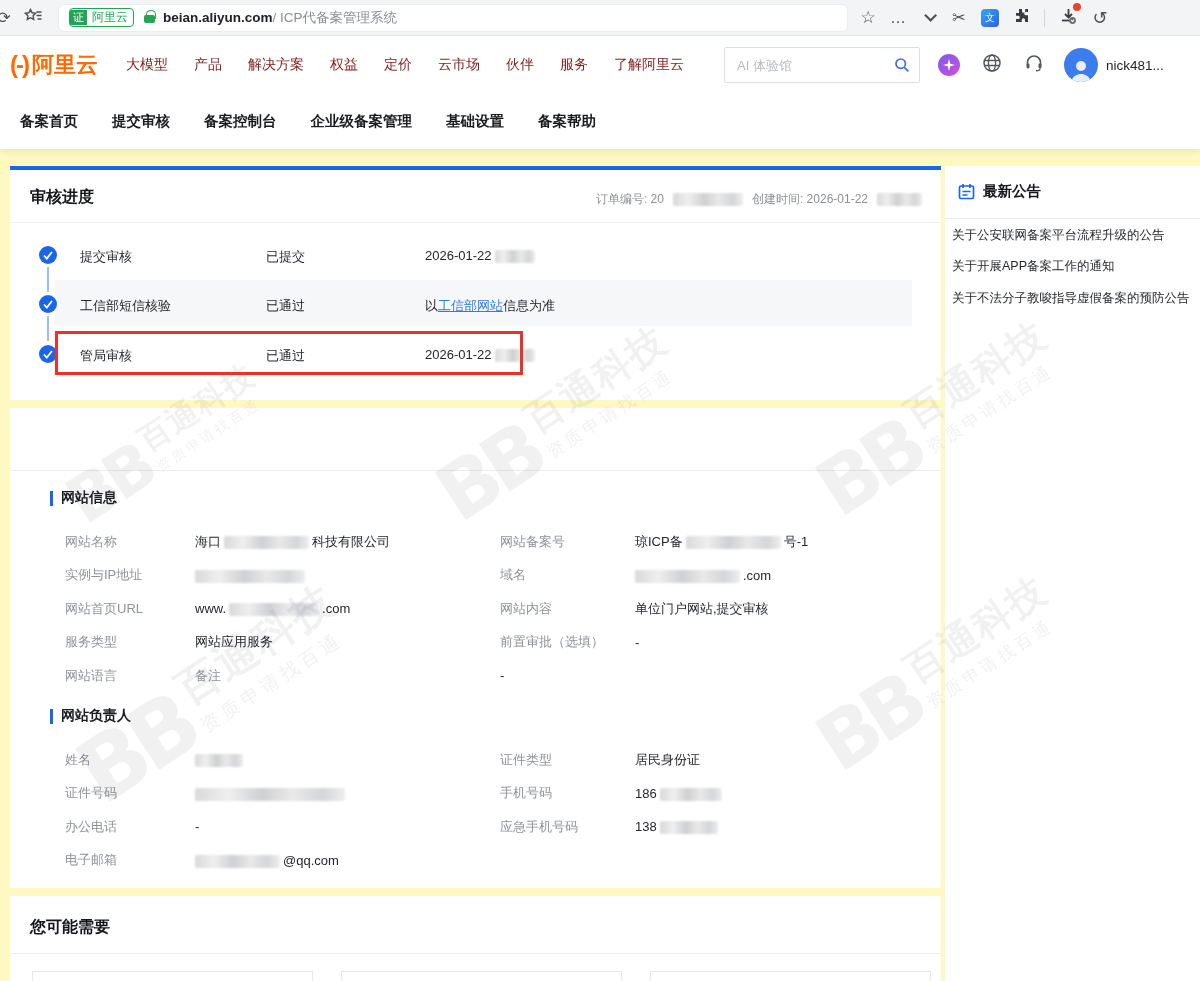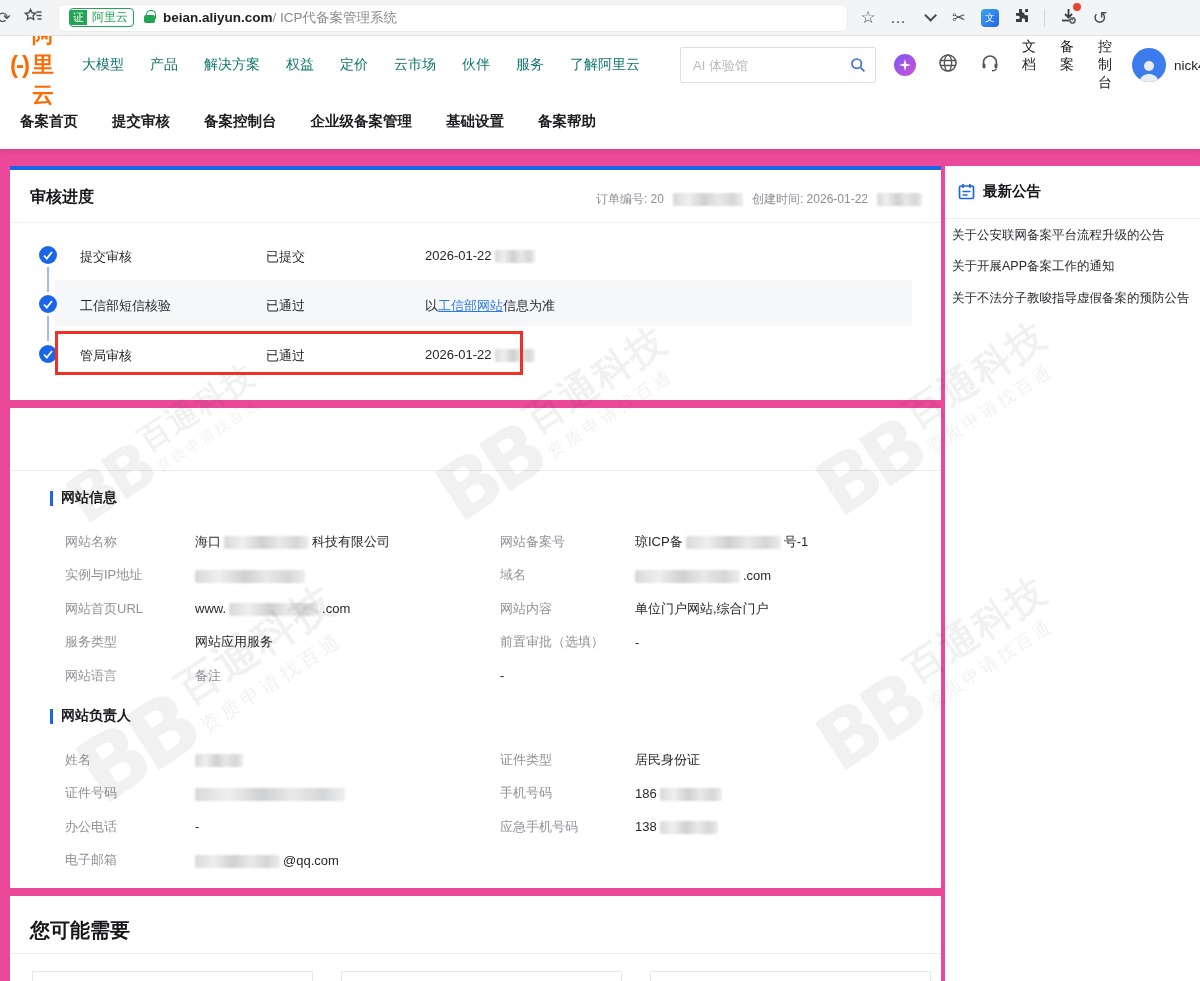--- a/index.html
+++ b/index.html
@@ -27,38 +27,38 @@
   .vdiv { width:1px; height:18px; background:#d4d5d7; margin:0 6px; }
   .dl-wrap { position:relative; margin:0 6px; }
   .red-dot { position:absolute; right:-3px; top:-4px; width:8px; height:8px; border-radius:50%; background:#e8442e; }
 
   
   .site-header { position:absolute; left:0; top:36px; width:1200px; height:58px; background:#fff; z-index:30; display:flex; align-items:center; }
   .logo { display:flex; align-items:center; margin-left:10px; cursor:pointer; }
   .logo-mark { color:#ff6a00; font-weight:700; font-size:24px; letter-spacing:-2px; margin-right:4px; }
   .logo-text { color:#ff6a00; font-weight:700; font-size:22px; }
   .main-nav { display:flex; margin-left:28px; gap:26px; }
-  .main-nav .nav-item { font-size:14px; color:#0f766e; cursor:pointer; white-space:nowrap; }
+  .main-nav .nav-item { font-size:14px; color:#7f1d1d; cursor:pointer; white-space:nowrap; }
   .hsearch { position:relative; margin-left:24px;padding-left:16px; }
   .hsearch input { width:196px; height:36px; border:1px solid #dcdee0; border-radius:2px; padding:0 34px 0 12px; font-size:13px; color:#333; background:#fff; outline:none; }
   .hsearch input::placeholder { color:#b8babe; }
   .hsearch svg { position:absolute; right:10px; top:10px; }
   .h-icons { display:flex; align-items:center; gap:22px; margin-left:18px; }
   .sparkle { width:22px; height:22px; border-radius:50%; background:linear-gradient(135deg,#7a5bf2,#d14fd8); display:flex; align-items:center; justify-content:center; cursor:pointer; }
   .h-links { display:flex; gap:24px; margin-left:22px; }
   .h-links span { font-size:14px; color:#242529; cursor:pointer; }
   .avatar { width:34px; height:34px; border-radius:50%; background:#3d7ced; margin-left:20px; display:flex; align-items:flex-end; justify-content:center; overflow:hidden; cursor:pointer; flex:0 0 auto; }
   .uname { font-size:13.5px; color:#242529; margin-left:8px; white-space:nowrap; cursor:pointer; }
 
   
   .subnav { position:absolute; left:0; top:94px; width:1200px; height:55px; background:#fff; z-index:20; box-shadow:0 3px 5px rgba(0,0,0,.07); display:flex; align-items:center; padding-left:20px; gap:34px; }
   .subnav .sn-item { font-size:14.5px; color:#1b1c1f; font-weight:600; cursor:pointer; white-space:nowrap; }
 
   
-  .content { position:absolute; left:0; top:149px; width:1200px; height:832px; background:#ec4899; }
+  .content { position:absolute; left:0; top:149px; width:1200px; height:832px; background:#fef9c3; }
   .panel { position:absolute; background:#fff; }
   .panel1 { left:10px; top:17px; width:931px; height:234px; border-top:4px solid #1b65e8; }
   .panel2 { left:10px; top:259px; width:931px; height:480px; }
   .panel3 { left:10px; top:747px; width:931px; height:85px; }
   .sidepanel { left:945px; top:17px; width:255px; height:815px; }
 
   .p-title { font-size:16px; font-weight:700; color:#15161a; }
   .panel1 .p-title { position:absolute; left:20px; top:17px; }
   .p1-meta { position:absolute; right:16px; top:21px; font-size:12px; color:#8c8f94; display:flex; align-items:center; gap:6px; }
   .p1-div { position:absolute; left:0; top:52px; width:100%; border-top:1px solid #f0f1f3; }
@@ -79,21 +79,21 @@
 
   .p2-title { position:absolute; left:20px; top:22px; font-size:17px; font-weight:700; color:#15161a; }
   .p2-div { position:absolute; left:0; top:62px; width:100%; border-top:1px solid #ececee; }
   .sec-head { position:absolute; left:20px; display:flex; align-items:center; gap:8px;margin-left:20px; }
   .sec-bar { width:3px; height:15px; background:#1b65e8; }
   .sec-title { font-size:14px; font-weight:700; color:#1b1c1f; }
   .fgrid { position:absolute; left:55px; display:grid; grid-template-columns:130px 305px 135px auto; grid-auto-rows:33.5px; align-items:center; width:860px; }
   .flabel { font-size:13px; color:#8e9196; }
   .fvalue { font-size:13px; color:#25272b; }
 
-  .p3-title { position:absolute; left:20px; top:21px; font-size:20px; font-weight:700; color:#15161a; }
+  .p3-title { position:absolute; left:20px; top:21px; font-size:16px; font-weight:700; color:#15161a; }
   .p3-div { position:absolute; left:0; top:57px; width:100%; border-top:1px solid #ececee; }
   .cards { position:absolute; left:22px; top:75px; display:flex; gap:28px; }
   .card { width:281px; height:40px; border:1px solid #e7e8ea; background:#fff; cursor:pointer; }
 
   .side-head { position:absolute; left:13px; top:16px; display:flex; align-items:center; gap:8px; }
   .side-title { font-size:14.5px; font-weight:700; color:#15161a; }
   .side-div { position:absolute; left:0; top:52px; width:100%; border-top:1px solid #ececee; }
   .ann-item { position:absolute; left:7px; width:242px; font-size:12.5px; color:#26282c; cursor:pointer; line-height:1.25; }
 
   
@@ -190,25 +190,20 @@
       </span>
       <span>
         <svg width="20" height="20" viewBox="0 0 20 20">
             <path d="M3.5 12V9.5a6.5 6.5 0 0113 0V12" fill="none" stroke="#53565a" stroke-width="1.6"></path>
             <rect x="2.5" y="10.5" width="3" height="5" rx="1.4" fill="#53565a"></rect>
             <rect x="14.5" y="10.5" width="3" height="5" rx="1.4" fill="#53565a"></rect>
             <path d="M16 15.5c0 1.6-1.8 2.3-4 2.3" fill="none" stroke="#53565a" stroke-width="1.4"></path>
           </svg>
       </span>
     </div>
-    <div class="h-links">
-      <span>文档</span>
-      <span>备案</span>
-      <span>控制台</span>
-    </div>
     <span class="avatar">
       <svg width="26" height="24" viewBox="0 0 26 24">
           <circle cx="13" cy="8" r="5" fill="#e9eef6"></circle>
           <path d="M3 24c1.5-6 6-8 10-8s8.5 2 10 8z" fill="#e9eef6"></path>
         </svg>
     </span>
     <span class="uname">nick481...</span>
   </div>
 
   <div class="subnav">
@@ -286,21 +281,21 @@
         <div class="fvalue"><span>琼ICP备</span><span class="redact" style="width:95px"></span><span>号-1</span></div>
 
         <div class="flabel">实例与IP地址</div>
         <div class="fvalue"><span class="redact" style="width:110px;margin-left:0"></span></div>
         <div class="flabel">域名</div>
         <div class="fvalue"><span class="redact" style="width:105px;margin-left:0"></span><span>.com</span></div>
 
         <div class="flabel">网站首页URL</div>
         <div class="fvalue"><span>www.</span><span class="redact" style="width:90px"></span><span>.com</span></div>
         <div class="flabel">网站内容</div>
-        <div class="fvalue">单位门户网站,综合门户</div>
+        <div class="fvalue">单位门户网站,提交审核</div>
 
         <div class="flabel">服务类型</div>
         <div class="fvalue">网站应用服务</div>
         <div class="flabel">前置审批（选填）</div>
         <div class="fvalue">-</div>
 
         <div class="flabel">网站语言</div>
         <div class="flabel">备注</div>
         <div class="fvalue">-</div>
       </div>

